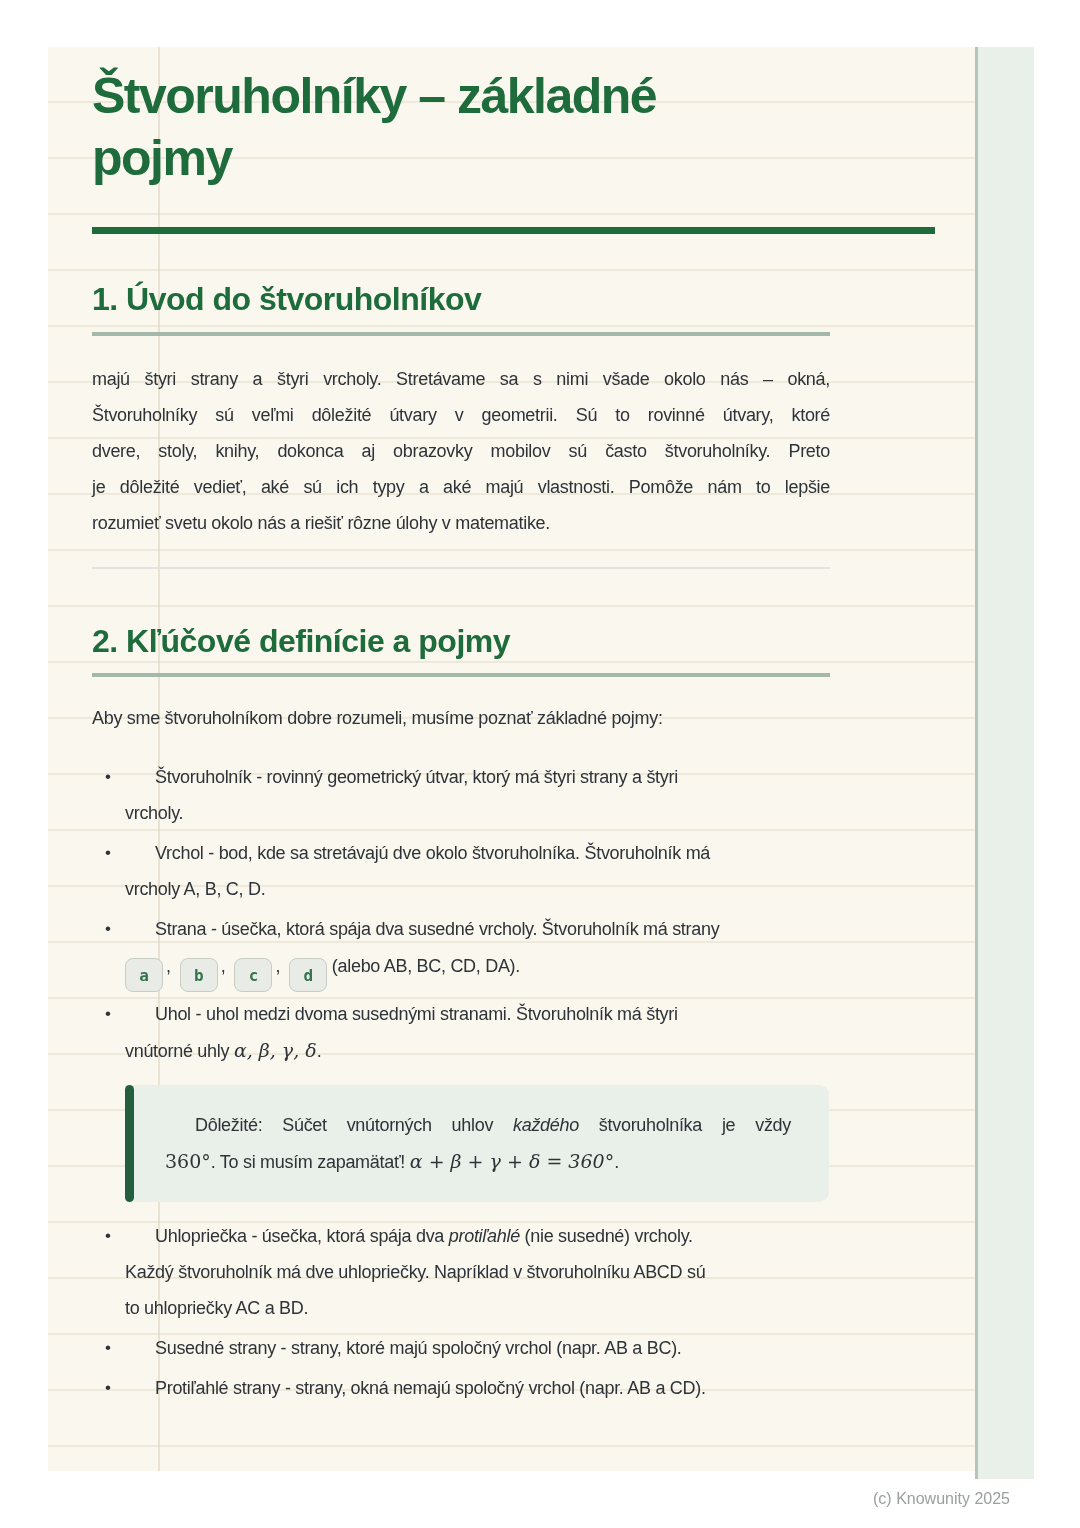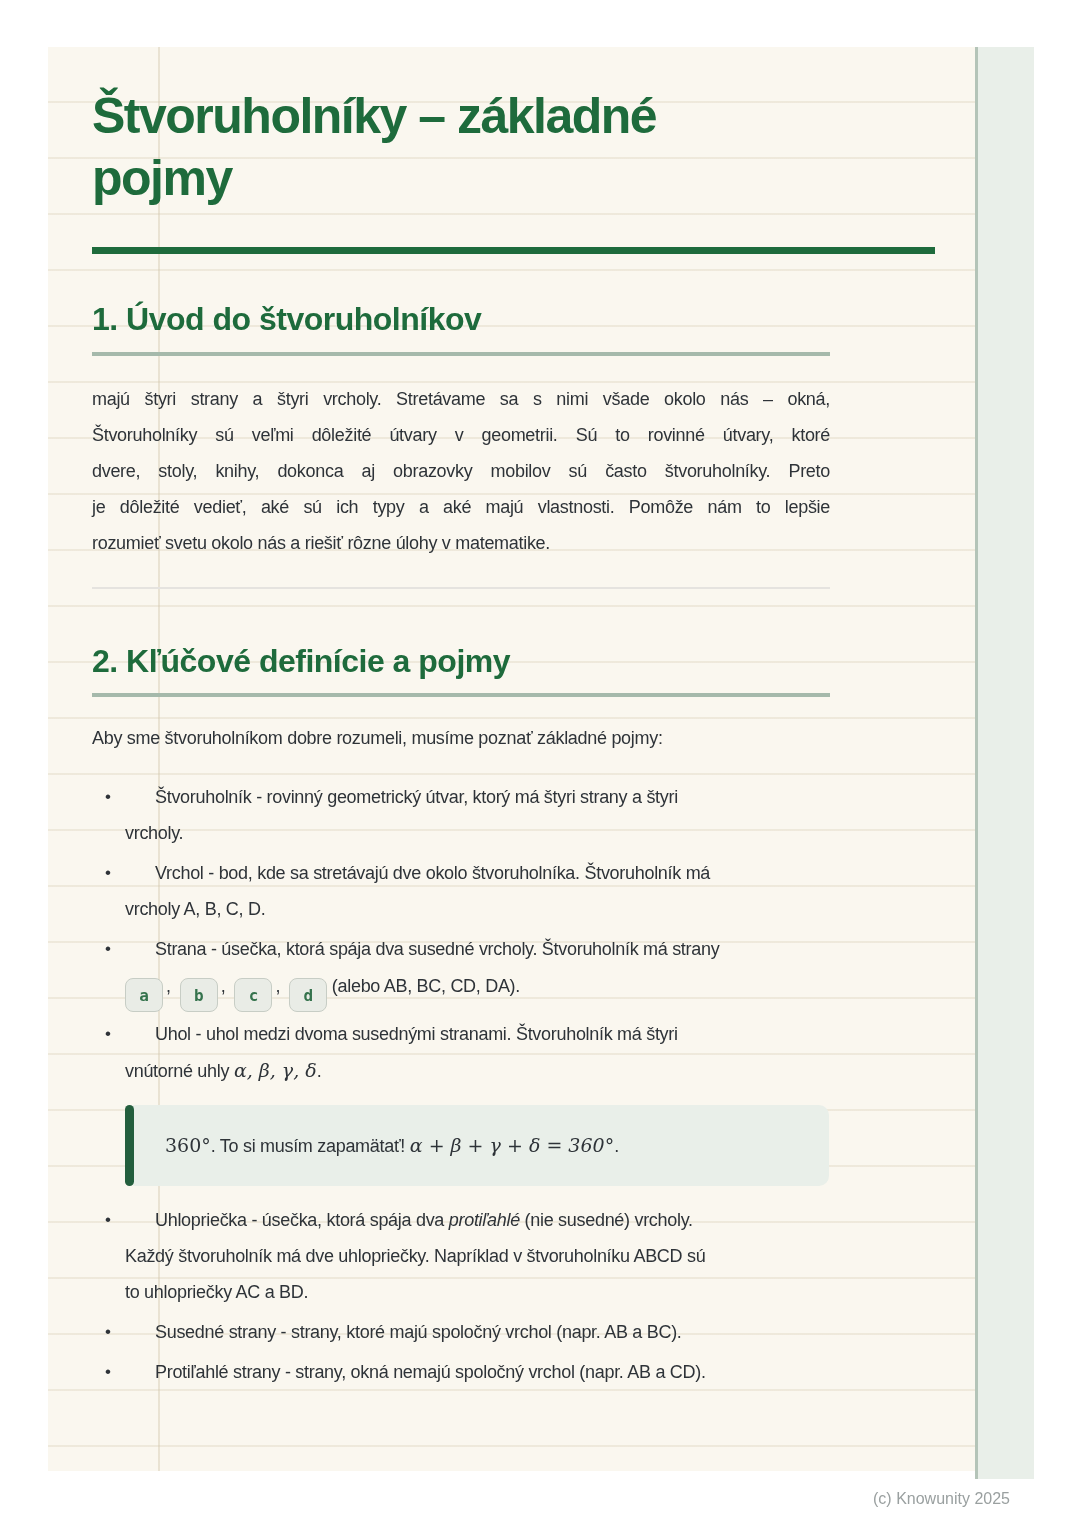--- a/index.html
+++ b/index.html
@@ -5,21 +5,21 @@
   html,body{margin:0;padding:0;background:#ffffff;}
   .canvas{position:relative;width:1080px;height:1528px;background:#ffffff;overflow:hidden;
           font-family:"Liberation Sans",sans-serif;color:#2e3338;}
   .paper{position:absolute;left:48px;top:47px;width:927px;height:1424px;background:#faf7ef;
          background-image:
            linear-gradient(to right,transparent 0,transparent 110px,rgba(208,196,168,.40) 110px,rgba(208,196,168,.40) 112px,transparent 112px),
            repeating-linear-gradient(to bottom,transparent 0,transparent 54px,rgba(208,196,168,.28) 54px,rgba(208,196,168,.28) 56px);}
   .strip{position:absolute;left:975px;top:47px;width:59px;height:1432px;background:#e9efe9;
          border-left:3px solid #b4c4b8;box-sizing:border-box;}
   .content{margin-left:44px;width:738px;}
-  h1{margin:0;padding-top:38px;font-size:50px;line-height:62px;font-weight:bold;
+  h1{margin:0;padding-top:18px;font-size:50px;line-height:62px;font-weight:bold;
      letter-spacing:-1.5px;color:#1e6b3c;}
   h1 .tl{display:block;white-space:nowrap;}
   .title-rule{margin-top:38px;width:843px;height:7px;background:#1e6b3c;}
   h2{margin:0;font-size:32px;line-height:40px;font-weight:bold;letter-spacing:-0.5px;color:#1e6b3c;}
   .h2-a{margin-top:45px;}
   .h2-b{margin-top:52px;}
   .h2-rule{height:4px;background:#a5b9ab;}
   .h2-rule.ra{margin-top:13px;}
   .h2-rule.rb{margin-top:12px;}
   .body-text{font-size:18px;line-height:36px;letter-spacing:-0.3px;color:#2e3338;}
@@ -115,20 +115,21 @@
           <span class="marker">•</span>
           <div class="li-body">
             <div class="ll"><b>Uhol</b><span> - uhol medzi dvoma susednými stranami. Štvoruholník má štyri</span></div>
             <div class="ll"><span>vnútorné uhly </span><span class="math">α, β, γ, δ</span><span>.</span></div>
           </div>
         </div>
       </div>
 
       <div class="callout body-text">
         <div class="callout-bar"></div>
+        <div class="jl"><b>Dôležité</b><span>: Súčet vnútorných uhlov </span><i>každého</i><span> štvoruholníka je vždy</span></div>
         <div class="jl last"><span class="mathn">360°</span><span>. To si musím zapamätať! </span><span class="math">α + β + γ + δ = 360°</span><span>.</span></div>
       </div>
 
       <div class="list second body-text">
 
         <div class="li">
           <span class="marker">•</span>
           <div class="li-body">
             <div class="ll"><b>Uhlopriečka</b><span> - úsečka, ktorá spája dva </span><i>protiľahlé</i><span> (nie susedné) vrcholy.</span></div>
             <div class="ll">Každý štvoruholník má dve uhlopriečky. Napríklad v štvoruholníku ABCD sú</div>

